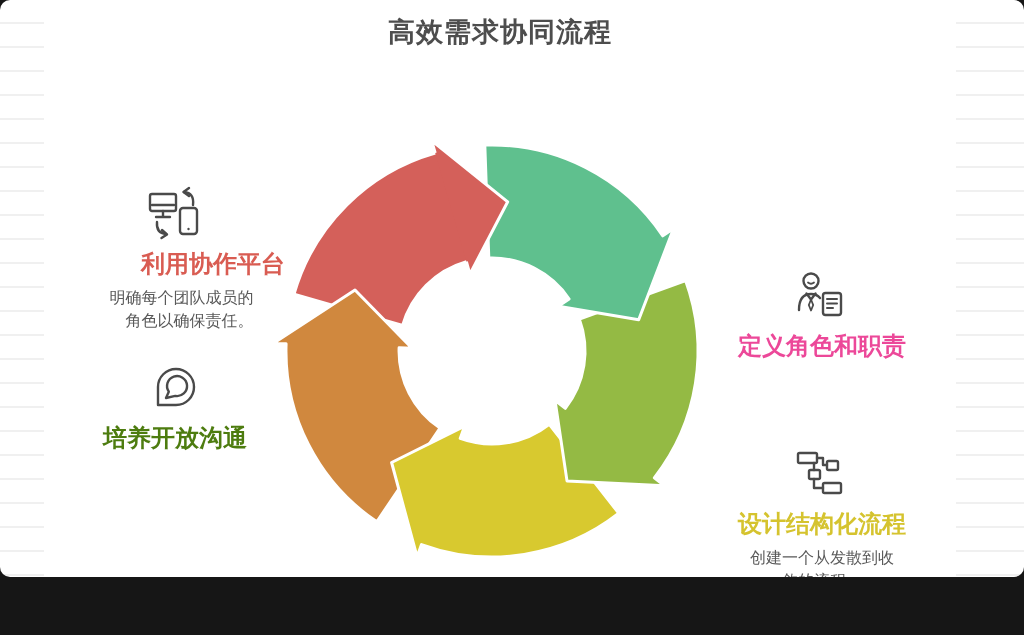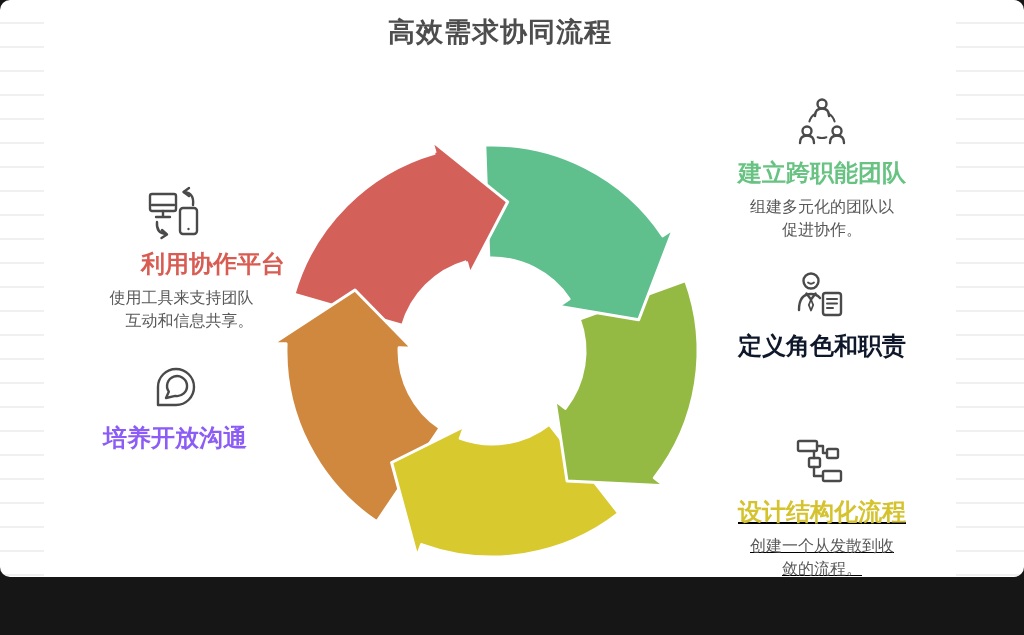--- a/index.html
+++ b/index.html
@@ -15,21 +15,21 @@
     font-size:27px;font-weight:700;color:#4d4d4d;letter-spacing:1px;
   }
   .cycle{position:absolute;left:228px;top:131px;width:440px;height:440px;}
   .cycle svg{overflow:visible;display:block;}
   .section{position:absolute;width:220px;text-align:center;}
   
   .sec-platform{left:21px;top:186px;text-align:right;}
   .sec-communication{left:21px;top:360px;}
   .sec-team{left:668px;top:95px;}
   .sec-roles{left:668px;top:268px;}
-  .sec-process{left:668px;top:434px;text-decoration:underline;}
+  .sec-process{left:668px;top:446px;}
   .icon{width:56px;height:56px;margin:0 auto;}
   .icon svg{display:block;}
   .heading{margin:8px 0 0 0;font-size:24px;font-weight:700;line-height:1.2;}
   .body{margin:7px auto 0 auto;max-width:157px;font-size:16px;line-height:1.45;color:#595959;}
 </style>
 </head>
 <body>
 
 <div class="page">
   <div class="card">
@@ -56,66 +56,49 @@
           <line x1="9" y1="31" x2="23" y2="31"></line>
           <rect x="33" y="22" width="17" height="26" rx="3"></rect>
           <circle cx="41.5" cy="43" r="1.2" fill="#4a4a4a" stroke="none"></circle>
           <path d="M 46,19 Q 47.5,7 37,6"></path>
           <path d="M 42,2 L 36.5,6 L 42,10"></path>
           <path d="M 10,36 Q 9,47 19,48"></path>
           <path d="M 15,44 L 20,48.5 L 14.5,52"></path>
         </svg>
       </div>
       <h2 class="heading" style="color: rgb(217, 92, 82);">利用协作平台</h2>
-      <p class="body">使用工具来支持团队互动和信息共享。</p>
+      <p class="body">明确每个团队成员的角色以确保责任。</p>
     </div>
 
     <div class="section sec-communication">
       <div class="icon">
         <svg width="56" height="56" viewBox="0 0 56 56" fill="none" stroke="#4a4a4a" stroke-width="2.4" stroke-linecap="round" stroke-linejoin="round">
           <path d="M 11,45 L 11,27 A 18 18 0 1 1 29,45 L 11,45 Z"></path>
           <path d="M 21.8,31.7 A 10 10 0 1 1 28.3,35.9 L 19,38 Z"></path>
         </svg>
       </div>
-      <h2 class="heading" style="color: #8b5cf6;">培养开放沟通</h2>
+      <h2 class="heading" style="color: #4d7c0f;">培养开放沟通</h2>
     </div>
 
-    <div class="section sec-team">
-      <div class="icon">
-        <svg width="56" height="56" viewBox="0 0 56 56" fill="none" stroke="#4a4a4a" stroke-width="2.4" stroke-linecap="round" stroke-linejoin="round">
-          <circle cx="28" cy="9" r="4.5"></circle>
-          <path d="M 21,21 C 21,15.5 24,13.5 28,13.5 C 32,13.5 35,15.5 35,21"></path>
-          <circle cx="13" cy="36" r="4.5"></circle>
-          <path d="M 6,48 C 6,42.5 9,40.5 13,40.5 C 17,40.5 20,42.5 20,48"></path>
-          <circle cx="43" cy="36" r="4.5"></circle>
-          <path d="M 36,48 C 36,42.5 39,40.5 43,40.5 C 47,40.5 50,42.5 50,48"></path>
-          <path d="M 34.5,18.7 A 13 13 0 0 1 40.6,26.6" stroke-width="2"></path>
-          <path d="M 15.4,26.6 A 13 13 0 0 1 21.5,18.7" stroke-width="2"></path>
-          <path d="M 32.4,42.2 A 13 13 0 0 1 23.6,42.2" stroke-width="2"></path>
-        </svg>
-      </div>
-      <h2 class="heading" style="color: rgb(104, 195, 131);">建立跨职能团队</h2>
-      <p class="body">组建多元化的团队以促进协作。</p>
-    </div>
 
     <div class="section sec-roles">
       <div class="icon">
         <svg width="56" height="56" viewBox="0 0 56 56" fill="none" stroke="#4a4a4a" stroke-width="2.4" stroke-linecap="round" stroke-linejoin="round">
           <circle cx="17" cy="13" r="7.5"></circle>
           <path d="M 14,14.5 Q 17,17 20,14.5" stroke-width="1.8"></path>
           <path d="M 5,42 C 5,30 10,26 17,26 C 21,26 24,27.5 26,30"></path>
           <path d="M 12.5,25.5 L 17,31.5 L 21.5,25.5"></path>
           <path d="M 17,31.5 L 14.8,37 L 17,42.5 L 19.2,37 Z" stroke-width="1.8"></path>
           <rect x="29" y="25" width="18" height="22" rx="2.5" fill="#ffffff"></rect>
           <line x1="33" y1="31" x2="43" y2="31" stroke-width="2"></line>
           <line x1="33" y1="35.5" x2="43" y2="35.5" stroke-width="2"></line>
           <line x1="33" y1="40" x2="39" y2="40" stroke-width="2"></line>
         </svg>
       </div>
-      <h2 class="heading" style="color: #0f172a;">定义角色和职责</h2>
+      <h2 class="heading" style="color: #ec4899;">定义角色和职责</h2>
     </div>
 
     <div class="section sec-process">
       <div class="icon">
         <svg width="56" height="56" viewBox="0 0 56 56" fill="none" stroke="#4a4a4a" stroke-width="2.4" stroke-linecap="round" stroke-linejoin="round">
           <rect x="4" y="7" width="19" height="10" rx="1.5"></rect>
           <path d="M 23,12 L 29,12 L 29,19 L 33,19"></path>
           <rect x="33" y="15" width="11" height="9" rx="1.5"></rect>
           <path d="M 20,17 L 20,24"></path>
           <rect x="15" y="24" width="11" height="9" rx="1.5"></rect>

